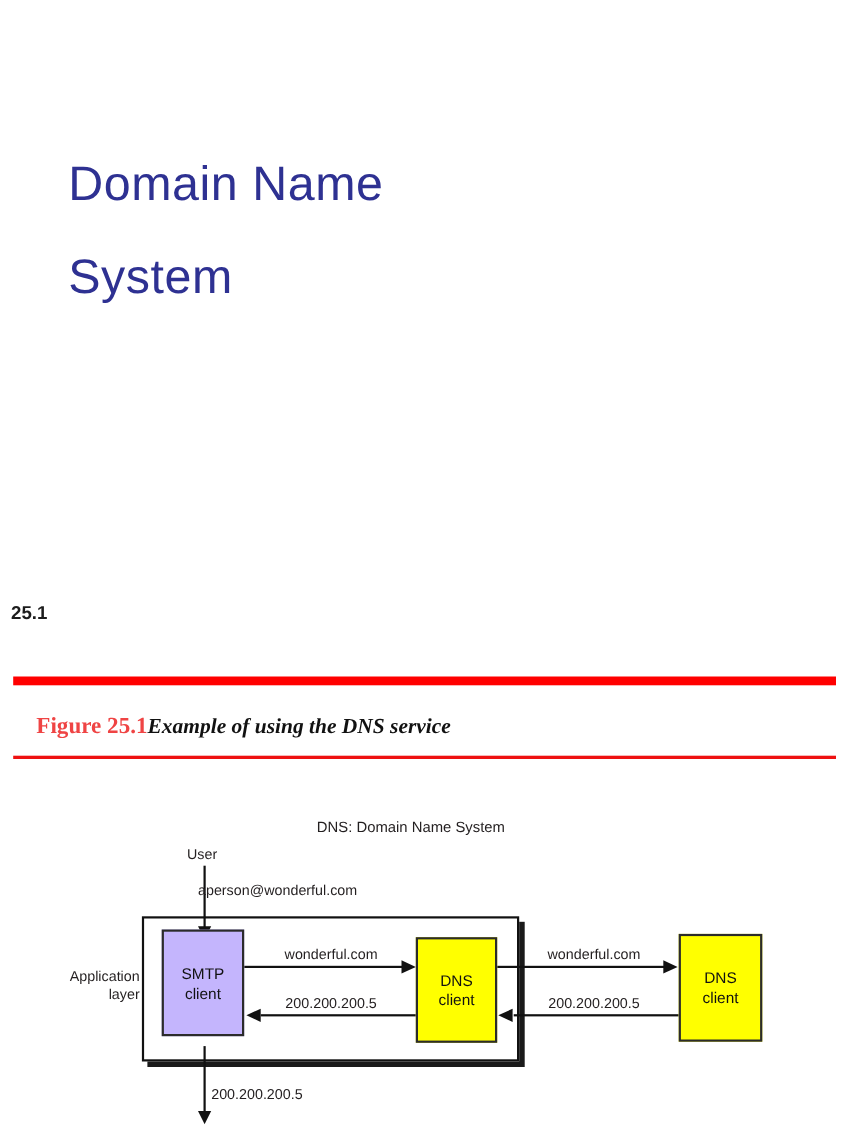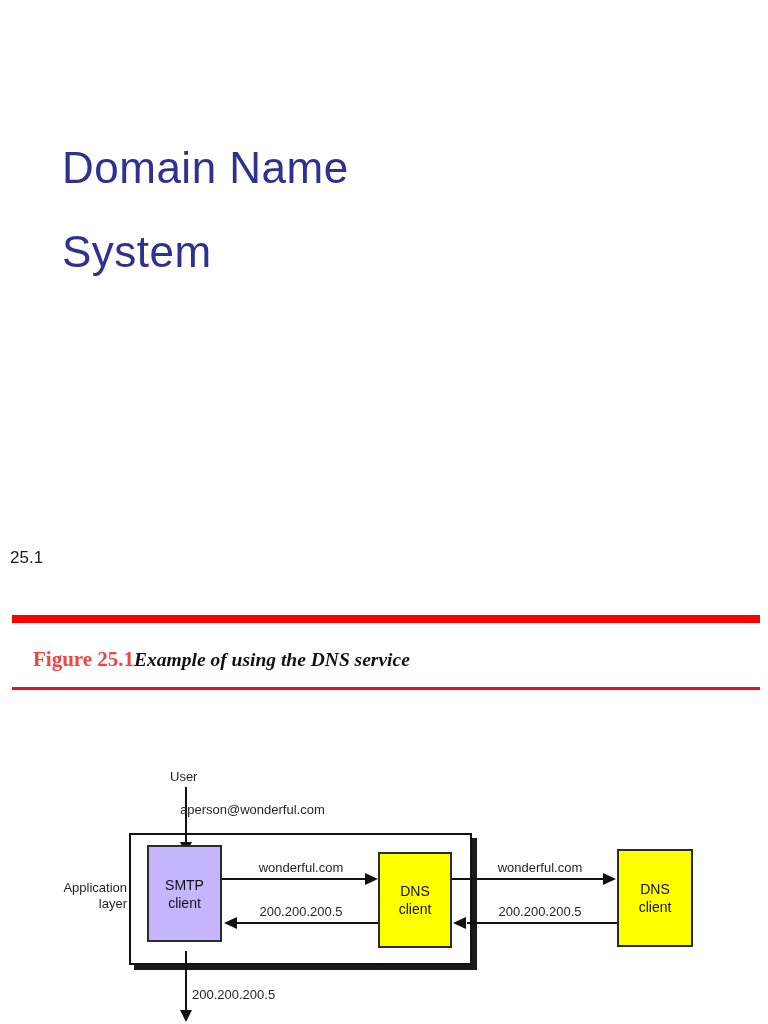--- a/index.html
+++ b/index.html
@@ -13,21 +13,21 @@
   
   .slide-title{
     left:62px;top:110px;
     font-size:44px;line-height:84px;
     color:#2E3192;white-space:pre-line;
     letter-spacing:0.5px;
     margin-top:16px;
   }
   .section-number{
     left:10px;top:548px;
-    font-size:17px;font-weight:normal;color:#1c1c1c;
+    font-size:17px;font-weight:bold;color:#1c1c1c;
   }
 
   
   .bar-thick{left:12px;top:615px;width:748px;height:8px;background:#FF0000;}
   .bar-thin {left:12px;top:687px;width:748px;height:2.5px;background:#EE1111;}
 
   
   .figure-caption{left:33px;top:647px;font-family:"Liberation Serif",serif;}
   .figure-caption .fig-label{
     color:#ef4444;font-weight:bold;font-size:21px;
@@ -82,20 +82,21 @@
 
 <div class="abs bar-thick"></div>
 
 <div class="abs figure-caption">
   <span class="fig-label">Figure 25.1</span><span class="fig-title">Example of using the DNS service</span>
 </div>
 
 <div class="abs bar-thin"></div>
 
 <div class="abs legend">
+  <div>DNS: Domain Name System</div>
 </div>
 
 <div class="abs diagram-label user-label">User</div>
 
 <div class="abs outer-box"></div>
 <div class="abs diagram-label app-layer-label">Application
 layer</div>
 
 <div class="abs vline" style="left:185px;top:787px;height:56px;"></div>
 <div class="abs arrowhead ah-down" style="left:180px;top:842px;"></div>

